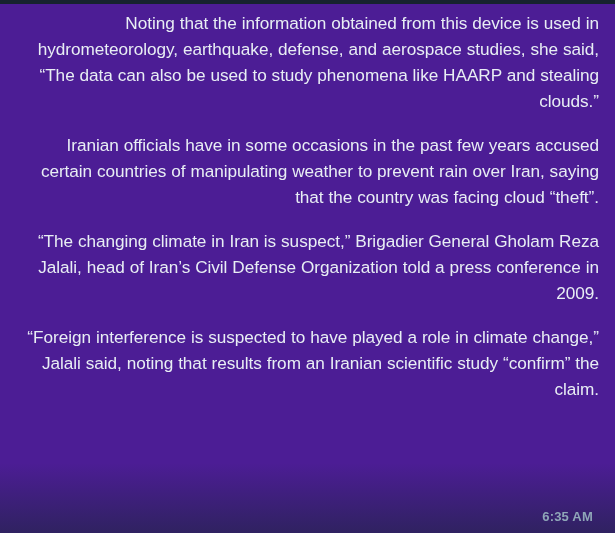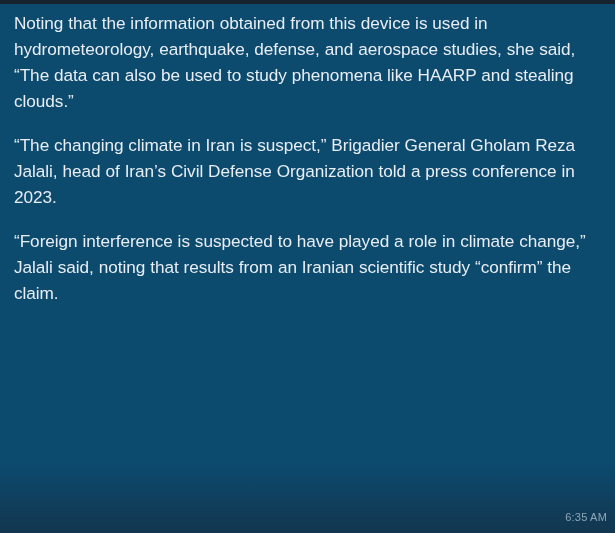--- a/index.html
+++ b/index.html
@@ -4,24 +4,25 @@
 <style>
   html, body {
     margin: 0;
     padding: 0;
     background: #0e1621;
   }
   #screen {
     position: relative;
     width: 615px;
     height: 533px;
-    background: #0c4a6e;
+    background: #4c1d95;
     overflow: hidden;
     font-family: "Liberation Sans", sans-serif;
     box-sizing: border-box;
+    text-align: right;
   }
   
   #screen::before {
     content: "";
     position: absolute;
     left: 0; right: 0; top: 0;
     height: 4px;
     background: #16232f;
     pointer-events: none;
   }
@@ -38,44 +39,46 @@
     line-height: 26px;
     margin: 0 0 18px 0;
     letter-spacing: -0.05px;
     word-spacing: 0.2px;
   }
   .para:last-child {
     margin-bottom: 0;
   }
   .timestamp {
     position: absolute;
-    right: 8px;
+    right: 22px;
     bottom: 8px;
     color: #8fa6b8;
-    font-size: 11px;
+    font-size: 13px;
     line-height: 16px;
     letter-spacing: 0.2px;
+    font-weight: bold;
   }
   
   .overlay {
     position: absolute;
     left: 0; right: 0; bottom: 0;
     height: 70px;
     background: linear-gradient(to bottom, rgba(28,43,61,0) 0%, rgba(24,38,54,0.55) 100%);
     pointer-events: none;
   }
 </style>
 </head>
 <body>
 
 <div id="screen">
 
   <div class="article">
     <p class="para">Noting that the information obtained from this device is used in hydrometeorology, earthquake, defense, and aerospace studies, she said, “The data can also be used to study phenomena like HAARP and stealing clouds.”</p>
-    <p class="para">“The changing climate in Iran is suspect,” Brigadier General Gholam Reza Jalali, head of Iran’s Civil Defense Organization told a press conference in 2023.</p>
+    <p class="para">Iranian officials have in some occasions in the past few years accused certain countries of manipulating weather to prevent rain over Iran, saying that the country was facing cloud “theft”.</p>
+    <p class="para">“The changing climate in Iran is suspect,” Brigadier General Gholam Reza Jalali, head of Iran’s Civil Defense Organization told a press conference in 2009.</p>
     <p class="para">“Foreign interference is suspected to have played a role in climate change,” Jalali said, noting that results from an Iranian scientific study “confirm” the claim.</p>
   </div>
 
   <div class="overlay"></div>
 
   <div class="timestamp">6:35 AM</div>
 
 </div>
 
 </body></html>

